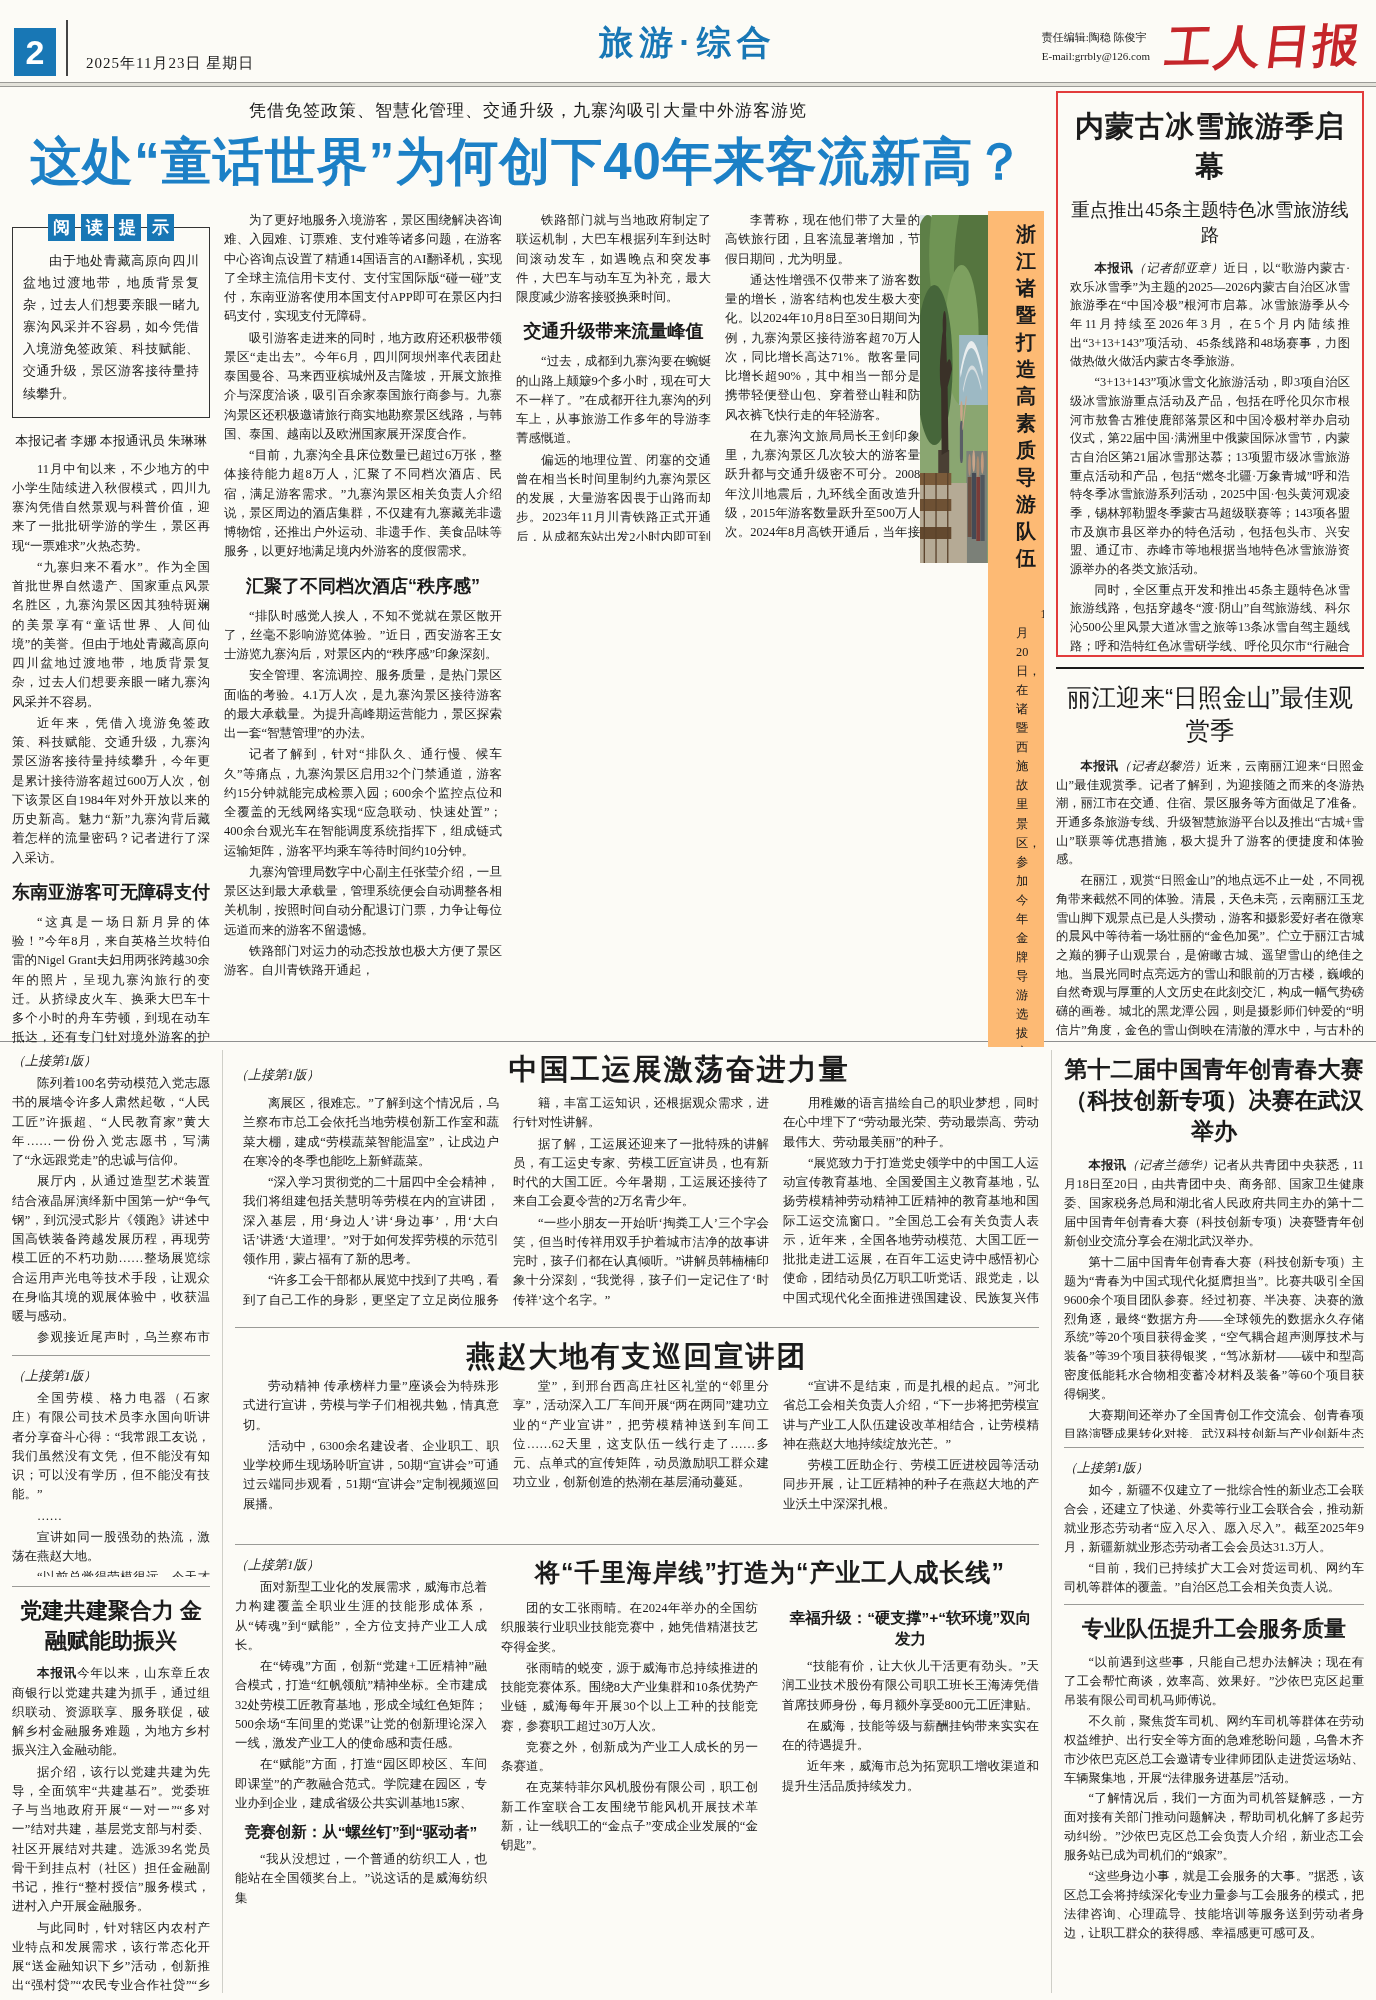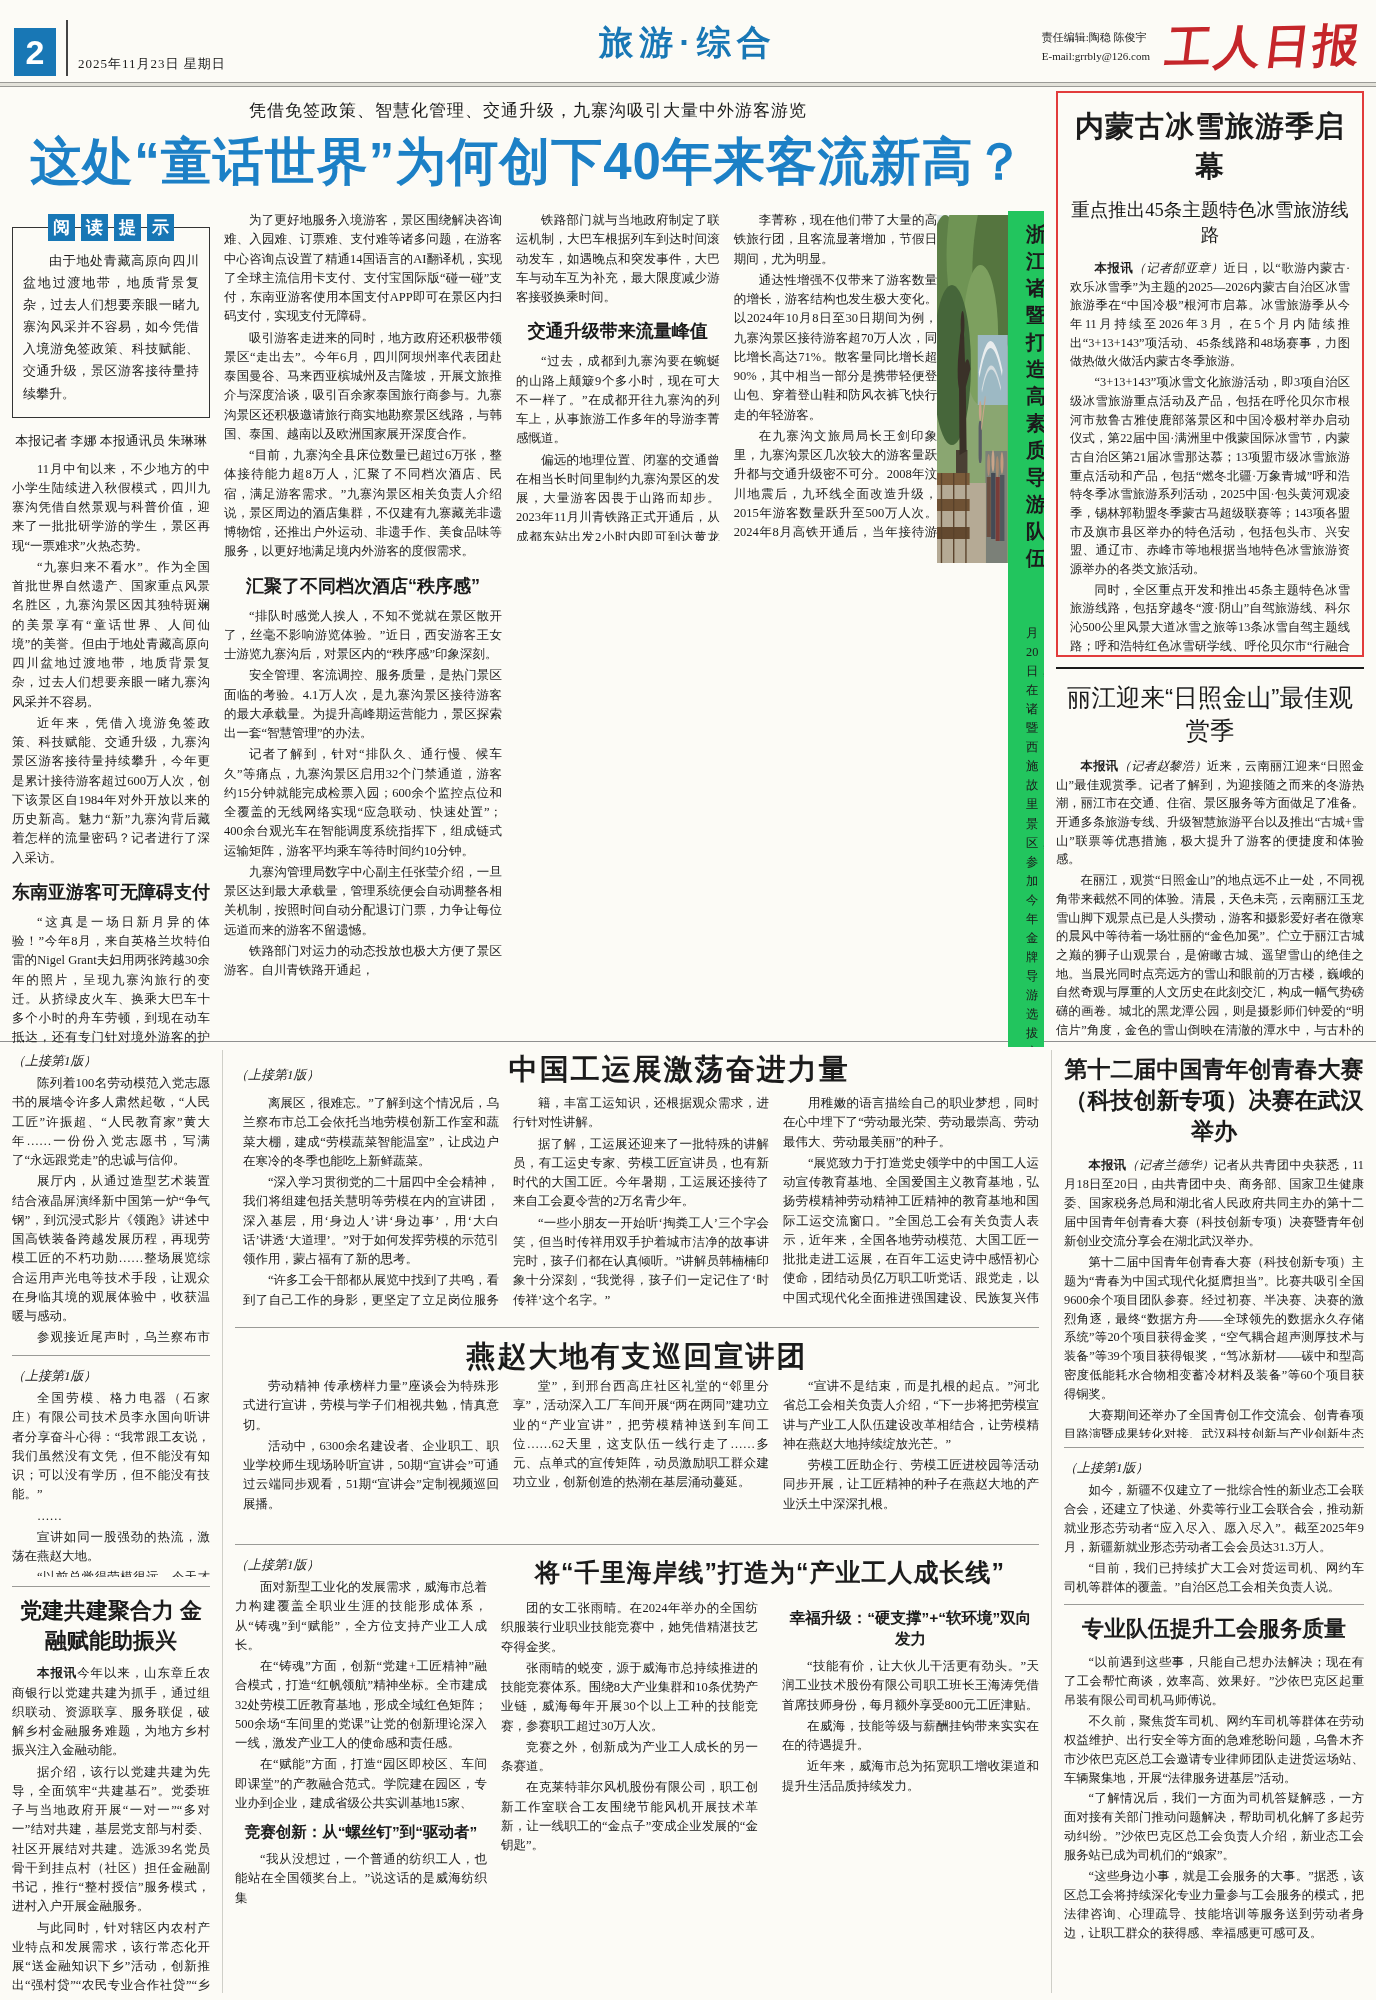--- a/index.html
+++ b/index.html
@@ -8,21 +8,21 @@
     width:1376px; height:2000px; position:relative; margin:0 auto;
     background:#fcfbf6; overflow:hidden; color:#1b1b1b;
     font-family:"Liberation Serif","DejaVu Serif",serif;
   }
   
   .header { height:82px; position:relative; }
   .hdr-left { position:absolute; left:14px; bottom:6px; display:flex; align-items:flex-end; gap:10px; }
   .pagenum { width:42px; height:48px; background:#1877b5; color:#fff;
     font:bold 34px/48px "Liberation Sans","DejaVu Sans",sans-serif; text-align:center; }
   .pn-bar { width:2px; height:56px; background:#444; }
-  .hdr-date { font-size:13px; padding-bottom:3px; letter-spacing:1px; }
+  .hdr-date { font-size:15px; padding-bottom:3px; letter-spacing:1px;margin-left:8px; }
   .hdr-center { position:absolute; left:0; right:0; bottom:16px; text-align:center;
     color:#1877b5; font-family:"Liberation Sans","DejaVu Sans",sans-serif;
     font-weight:bold; font-size:34px; letter-spacing:6px; }
   .hdr-right { position:absolute; right:14px; bottom:4px; display:flex; align-items:center; gap:16px; }
   .editors { font-size:11px; line-height:1.7; color:#222; }
   .masthead { color:#c5262a; font-weight:bold; font-size:46px; letter-spacing:3px;
     transform:skewX(-8deg) rotate(-1deg); font-family:"Liberation Serif",serif; }
   .hdr-band { height:5px; background:#e3e2da; border-top:1px solid #9a9a96; border-bottom:1px solid #9a9a96; }
 
   
@@ -52,21 +52,21 @@
   .tip-row { position:absolute; top:-14px; left:-8px; right:-8px; display:flex; align-items:center; gap:4px; }
   .tip-line { flex:1; height:1px; background:#333; }
   .tip-tile { width:27px; height:27px; background:#1877b5; color:#fff; margin:0 1px;
     font:bold 17px/27px "Liberation Sans","DejaVu Sans",sans-serif; text-align:center; }
   .tip-text { font-size:13px; line-height:1.7; text-align:justify; text-indent:2em; }
   .byline { text-align:center; font-size:13px; margin:14px 0 10px; }
 
   
   .photo-fig { height:348px; position:relative; overflow:hidden; background:#7d9a64; margin-top:4px; }
   .photo-fig svg { width:100%; height:100%; display:block; }
-  .caption-box { flex:1; background:#22c55e; padding:8px 18px 4px; overflow:hidden; }
+  .caption-box { flex:1; background:#fdba74; padding:8px 28px 4px; overflow:hidden; }
   .cap-title { font-family:"Liberation Sans","DejaVu Sans",sans-serif; font-weight:bold;
     font-size:20px; text-align:center; margin:2px 0 7px; }
   .cap-p { font-size:12.3px; line-height:1.55; text-align:justify; text-indent:2em;margin-top:33px; }
   .cap-credit { text-align:right; font-size:12.3px; margin-top:1px; padding-right:6px; }
 
   
   .right-rail { width:308px; flex:none; display:flex; flex-direction:column; }
   .right-rail .para { font-size:12.3px; line-height:1.52; }
   .red-box { border:2px solid #e23c3c; padding:12px 12px 8px; height:566px; overflow:hidden; }
   .rb-title { font-family:"Liberation Sans","DejaVu Sans",sans-serif; font-weight:bold;

